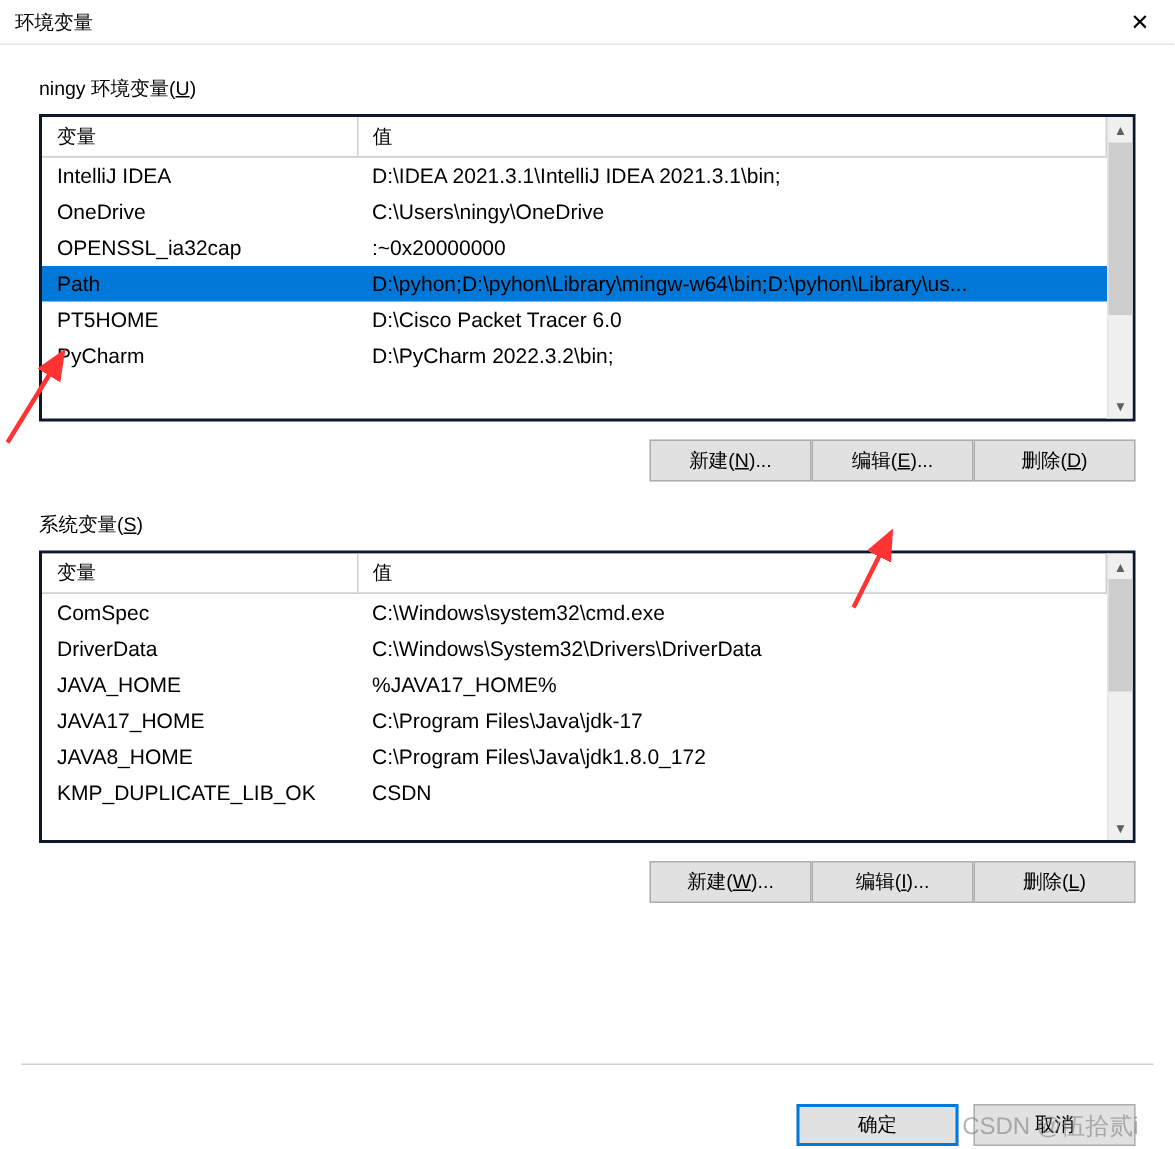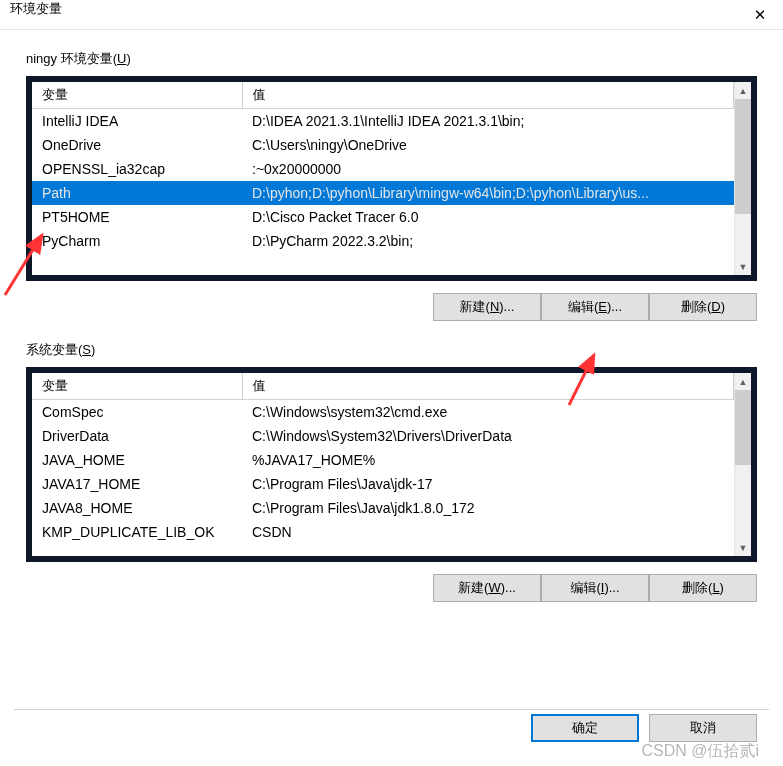--- a/index.html
+++ b/index.html
@@ -8,40 +8,40 @@
       font-size: 13px;
       background: #fff;
       width: 783px;
       height: 766px;
       position: relative;
       overflow: hidden;
     }
     .titlebar {
       height: 30px;
       display: flex;
-      align-items: flex-start;
+      align-items: center;
       justify-content: space-between;
       padding: 0 0 0 10px;
       border-bottom: 1px solid #e5e5e5;
     }
     .close-btn {
       width: 46px;
       height: 30px;
       display: flex;
       align-items: center;
       justify-content: center;
       font-size: 15px;
       cursor: pointer;
     }
     .content { padding: 20px 26px 0 26px; }
     .section { margin-bottom: 20px; }
     .section-label { margin-bottom: 8px; display: inline-block; }
     .section-label .ul { text-decoration: underline; }
     .table-wrap {
-      border: 6px solid #0f172a;
+      border: 2px solid #0f172a;
       position: relative;
       background: #fff;
       display: flex;
     }
     .table-scroll { flex: 1; overflow: hidden; }
     .user-table { height: 205px; }
     .sys-table { height: 195px; }
     table { width: 100%; border-collapse: collapse; table-layout: fixed; }
     thead th {
       text-align: left;
@@ -57,21 +57,21 @@
     .col-val { width: auto; }
     tbody td {
       padding: 3px 10px;
       font-size: 14px;
       white-space: nowrap;
       overflow: hidden;
       text-overflow: ellipsis;
       height: 24px;
       margin-top: 28px;
     }
-    tbody tr.selected { background: #0078d7; color: #e5e5e5; }
+    tbody tr.selected { background: #0078d7; color: #000000; }
     .scrollbar {
       width: 17px;
       background: #f0f0f0;
       position: relative;
       border-left: 1px solid #e5e5e5;
     }
     .scroll-arrow {
       height: 17px;
       display: flex;
       align-items: center;
@@ -100,21 +100,21 @@
       background: #e1e1e1;
       font-family: inherit;
       font-size: 13px;
       cursor: pointer;
       padding: 0 12px;
     }
     .btn.primary { border: 2px solid #0078d7; background: #e1e1e1; }
     .btn .ul { text-decoration: underline; }
     .bottom-bar {
       position: absolute;
-      bottom: 24px;
+      bottom: 2px;
       right: 26px;
       display: flex;
       gap: 10px;
     }
     .hr-line {
       position: absolute;
       bottom: 56px;
       left: 14px; right: 14px;
       border-top: 1px solid #d0d0d0;
     }

